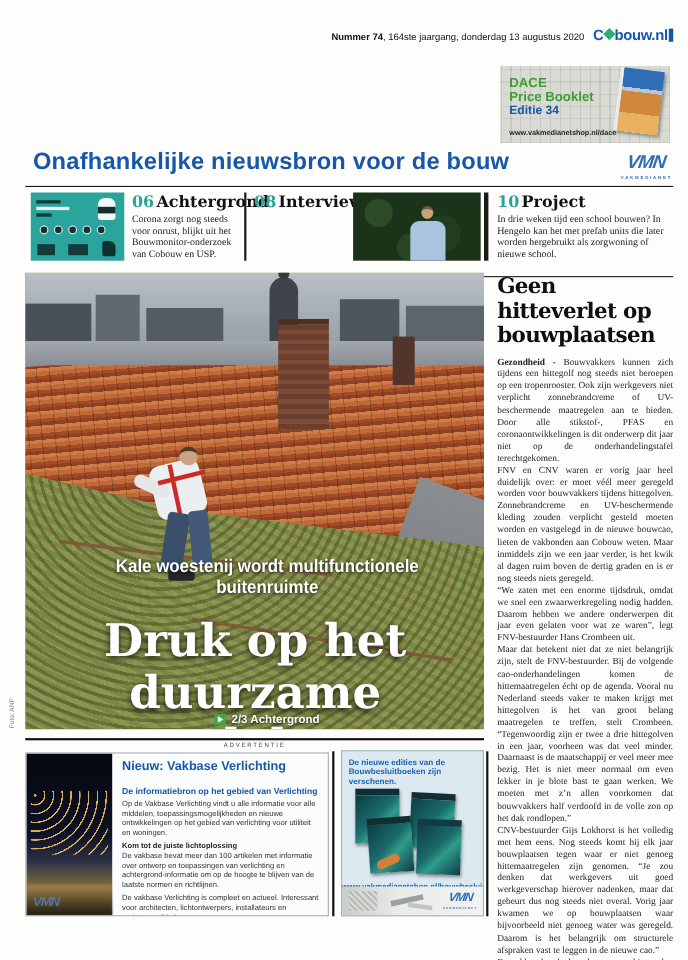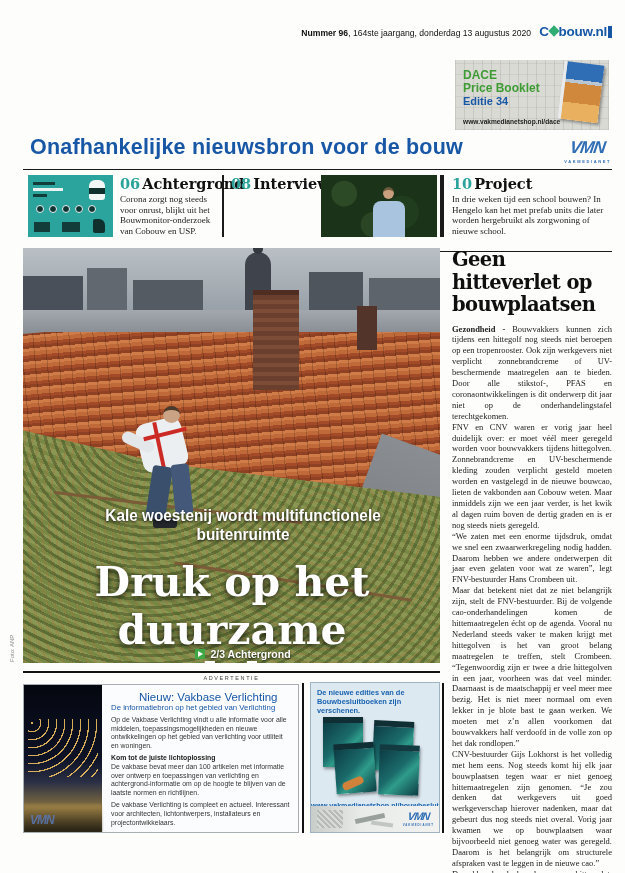--- a/index.html
+++ b/index.html
@@ -139,22 +139,22 @@
       border:1px solid #a7adb3;display:flex;overflow:hidden;}
   .al-photo{position:relative;width:78px;flex:0 0 78px;
       background:linear-gradient(#05070f 0%,#0d1226 50%,#2a2f45 66%,#87713e 84%,#3a3423 100%);}
   .al-windows{position:absolute;left:4px;top:34px;right:4px;height:58px;opacity:.9;
       background:repeating-radial-gradient(circle at 4px 4px,#f0c060 0 1.1px,transparent 1.4px 8px);}
   .al-reflection{position:absolute;left:0;bottom:0;width:100%;height:28px;
       background:linear-gradient(rgba(240,190,100,.25),rgba(20,18,10,.6));filter:blur(1px);}
   .al-vmn{position:absolute;left:6px;bottom:5px;font-size:12px;font-weight:bold;font-style:italic;
       color:#5a78b8;opacity:.85;letter-spacing:-1px;}
   .al-content{padding:6px 8px 5px 9px;flex:1;}
-  .al-title{font-size:11.5px;font-weight:normal;color:#1757a6;line-height:12px;margin-left:28px;}
-  .al-sub{font-size:7.8px;font-weight:normal;color:#1757a6;margin-bottom:4px;}
+  .al-title{font-size:11.5px;font-weight:bold;color:#1757a6;line-height:12px;}
+  .al-sub{font-size:7.8px;font-weight:bold;color:#1757a6;margin-bottom:4px;margin-top:12px;}
   .al-content p{margin:0 0 4px 0;font-size:6.9px;line-height:8.6px;color:#333;}
   .al-bold{font-size:6.9px;line-height:8.6px;font-weight:bold;color:#222;}
   .al-more{font-size:7.6px;font-weight:bold;color:#1757a6;margin-top:2px;}
 
   .ad-right{position:absolute;left:310px;top:682px;width:130px;height:151px;background:#dde9f1;
       border:1px solid #9fb3c2;overflow:hidden;}
   .ar-title{margin:5px 6px 2px 6px;font-size:7.4px;line-height:9px;font-weight:bold;color:#1a63b0;}
   .ar-books{position:relative;height:82px;margin:2px 6px 0 6px;}
   .book{position:absolute;width:40px;height:50px;box-shadow:1px 2px 3px rgba(0,0,0,.4);
       background:linear-gradient(135deg,#0c3c44 0%,#1b6b6b 45%,#2f9c8a 60%,#0c3c44 100%);border-top:6px solid #102f35;}
@@ -173,21 +173,21 @@
   .ar-vmn{position:absolute;right:5px;top:4px;text-align:center;}
   .ar-vmn .vmn-word{font-size:11px;}
   .ar-vmn .vmn-sub{font-size:2.8px;letter-spacing:1px;}
 </style>
 </head>
 <body>
 
 <div class="page">
 
   <div class="issue-row">
-    <span class="issue-line"><b>Nummer 96</b><span>, 164ste jaargang, donderdag 13 augustus 2020</span></span>
+    <span class="issue-line"><b>Nummer 74</b><span>, 164ste jaargang, donderdag 13 augustus 2020</span></span>
     <span class="site-logo">
         <span>C</span>
         <span class="mini-diamond"></span>
         <span>bouw.nl</span>
         <span class="cursor-block"></span>
       </span>
   </div>
 
   <div class="tagline">Onafhankelijke nieuwsbron voor de bouw</div>
 

